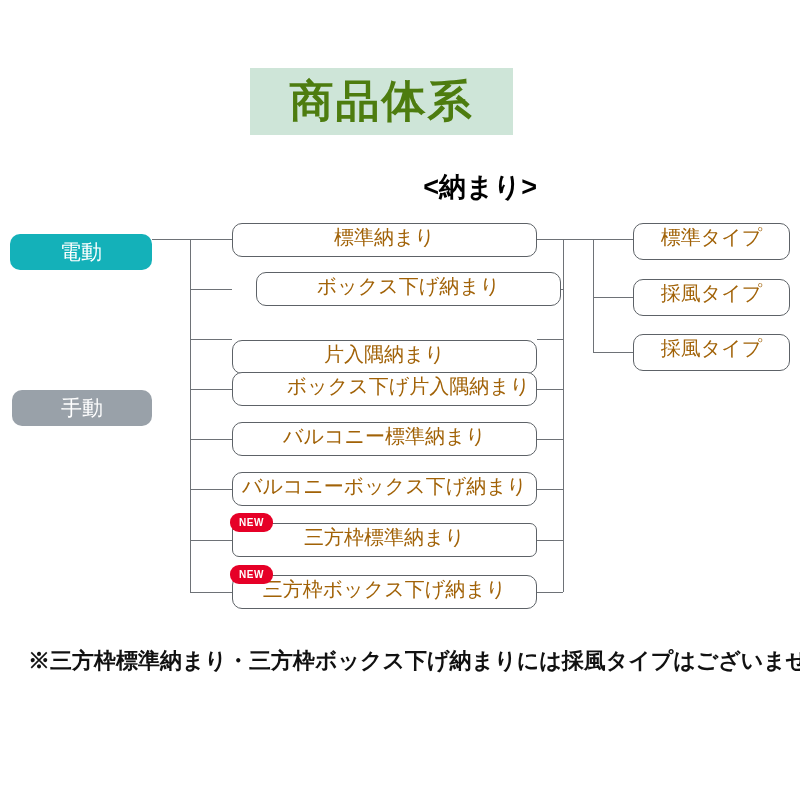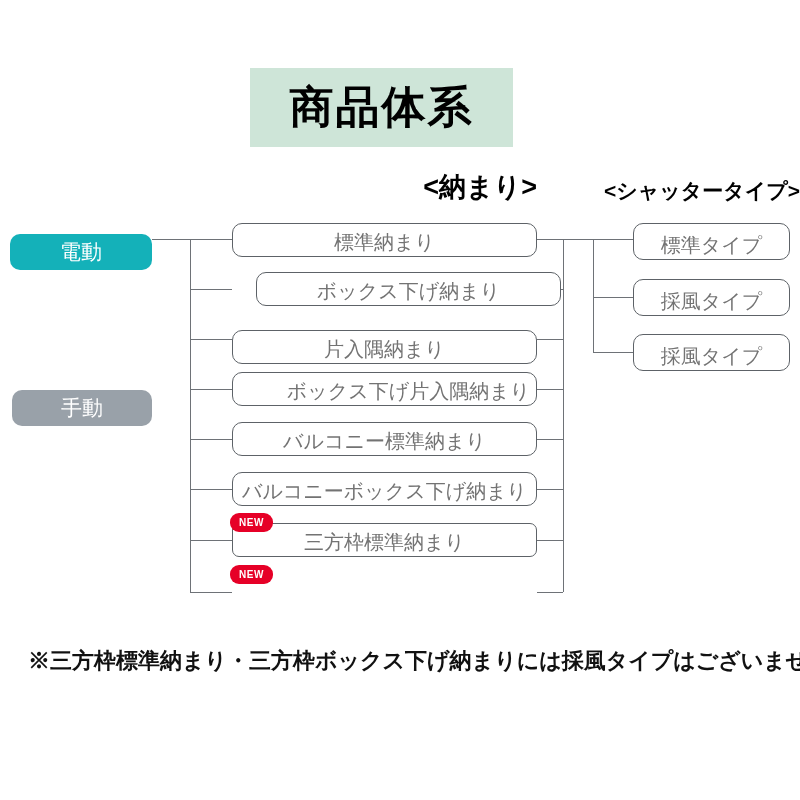--- a/index.html
+++ b/index.html
@@ -8,24 +8,24 @@
   .canvas {
     position: relative;
     width: 800px;
     height: 800px;
     background: #ffffff;
     overflow: hidden;
   }
   .title-band {
     position: absolute;
     left: 250px; top: 68px;
-    width: 263px; height: 79px;
+    width: 263px; height: 67px;
     background: #cee5d8;
     display: flex; align-items: center; justify-content: center;
-    font-size: 44px; font-weight: bold; color: #000000;
+    font-size: 44px; font-weight: bold; color: #4d7c0f;
     letter-spacing: 2px;
   }
   .col-header {
     position: absolute;
     text-align: right;
     font-weight: bold;
     color: #000000;
     white-space: nowrap;
   }
   .col-header.nakamari { left: 232px; width: 305px; top: 169px; font-size: 27px; }
@@ -37,22 +37,22 @@
     border-radius: 10px;
     display: flex; align-items: center; justify-content: center;
     color: #ffffff; font-size: 21px;
     z-index: 3;
   }
   .node-box {
     position: absolute;
     background: #ffffff;
     border: 1.5px solid #5d6267;
     border-radius: 10px;
-    display: flex; align-items: flex-end; justify-content: center;
-    font-size: 20px; color: #737373;
+    display: flex; align-items: flex-start; justify-content: center;
+    font-size: 20px; color: #a16207;
     z-index: 2;
     white-space: nowrap;
   }
   .nakamari-box { left: 232px; width: 305px; height: 34px; }
   .type-box     { left: 633px; width: 157px; height: 37px; }
   .new-badge {
     position: absolute;
     left: 230px;
     width: 43px; height: 19px;
     border-radius: 9px;
@@ -75,21 +75,20 @@
   }
 </style>
 </head>
 <body>
 
 <div class="canvas">
 
   <div class="title-band">商品体系</div>
 
   <div class="col-header nakamari">&lt;納まり&gt;</div>
-  <div class="col-header shutter">&lt;シャッタータイプ&gt;</div>
 
   <div class="line" style="left:152px; top:239px; width:80px; height:1px;"></div>
   <div class="line" style="left:190px; top:239px; width:1px; height:353px;"></div>
   <div class="line" style="left:190px; top:289px; width:42px; height:1px;"></div>
   <div class="line" style="left:190px; top:339px; width:42px; height:1px;"></div>
   <div class="line" style="left:190px; top:389px; width:42px; height:1px;"></div>
   <div class="line" style="left:190px; top:439px; width:42px; height:1px;"></div>
   <div class="line" style="left:190px; top:489px; width:42px; height:1px;"></div>
   <div class="line" style="left:190px; top:540px; width:42px; height:1px;"></div>
   <div class="line" style="left:190px; top:592px; width:42px; height:1px;"></div>
@@ -114,34 +113,37 @@
   <div class="drive-node" style="top:390px; left:12px; width:140px; background:#99a1a9;">
     <span>手動</span>
   </div>
 
   <div class="node-box nakamari-box" style="top:223px;">
     <span>標準納まり</span>
   </div>
   <div class="node-box nakamari-box" style="top:272px;margin-left:24px;">
     <span>ボックス下げ納まり</span>
   </div>
-  <div class="node-box nakamari-box" style="top:330px;">
+  <div class="node-box nakamari-box" style="top:340px;">
     <span>片入隅納まり</span>
   </div>
   <div class="node-box nakamari-box" style="top:372px;padding-left:48px;">
     <span>ボックス下げ片入隅納まり</span>
   </div>
   <div class="node-box nakamari-box" style="top:422px;">
     <span>バルコニー標準納まり</span>
   </div>
   <div class="node-box nakamari-box" style="top:472px;">
     <span>バルコニーボックス下げ納まり</span>
   </div>
   <div class="node-box nakamari-box" style="top:523px;border-radius:7px;">
     <span>三方枠標準納まり</span>
+  </div>
+  <div class="node-box nakamari-box" style="top:575px;">
+    <span>三方枠ボックス下げ納まり</span>
   </div>
 
   <div class="new-badge" style="top:513px; background:#e60027;">
     <span>NEW</span>
   </div>
   <div class="new-badge" style="top:565px; background:#e60027;">
     <span>NEW</span>
   </div>
 
   <div class="node-box type-box" style="top:223px;">

